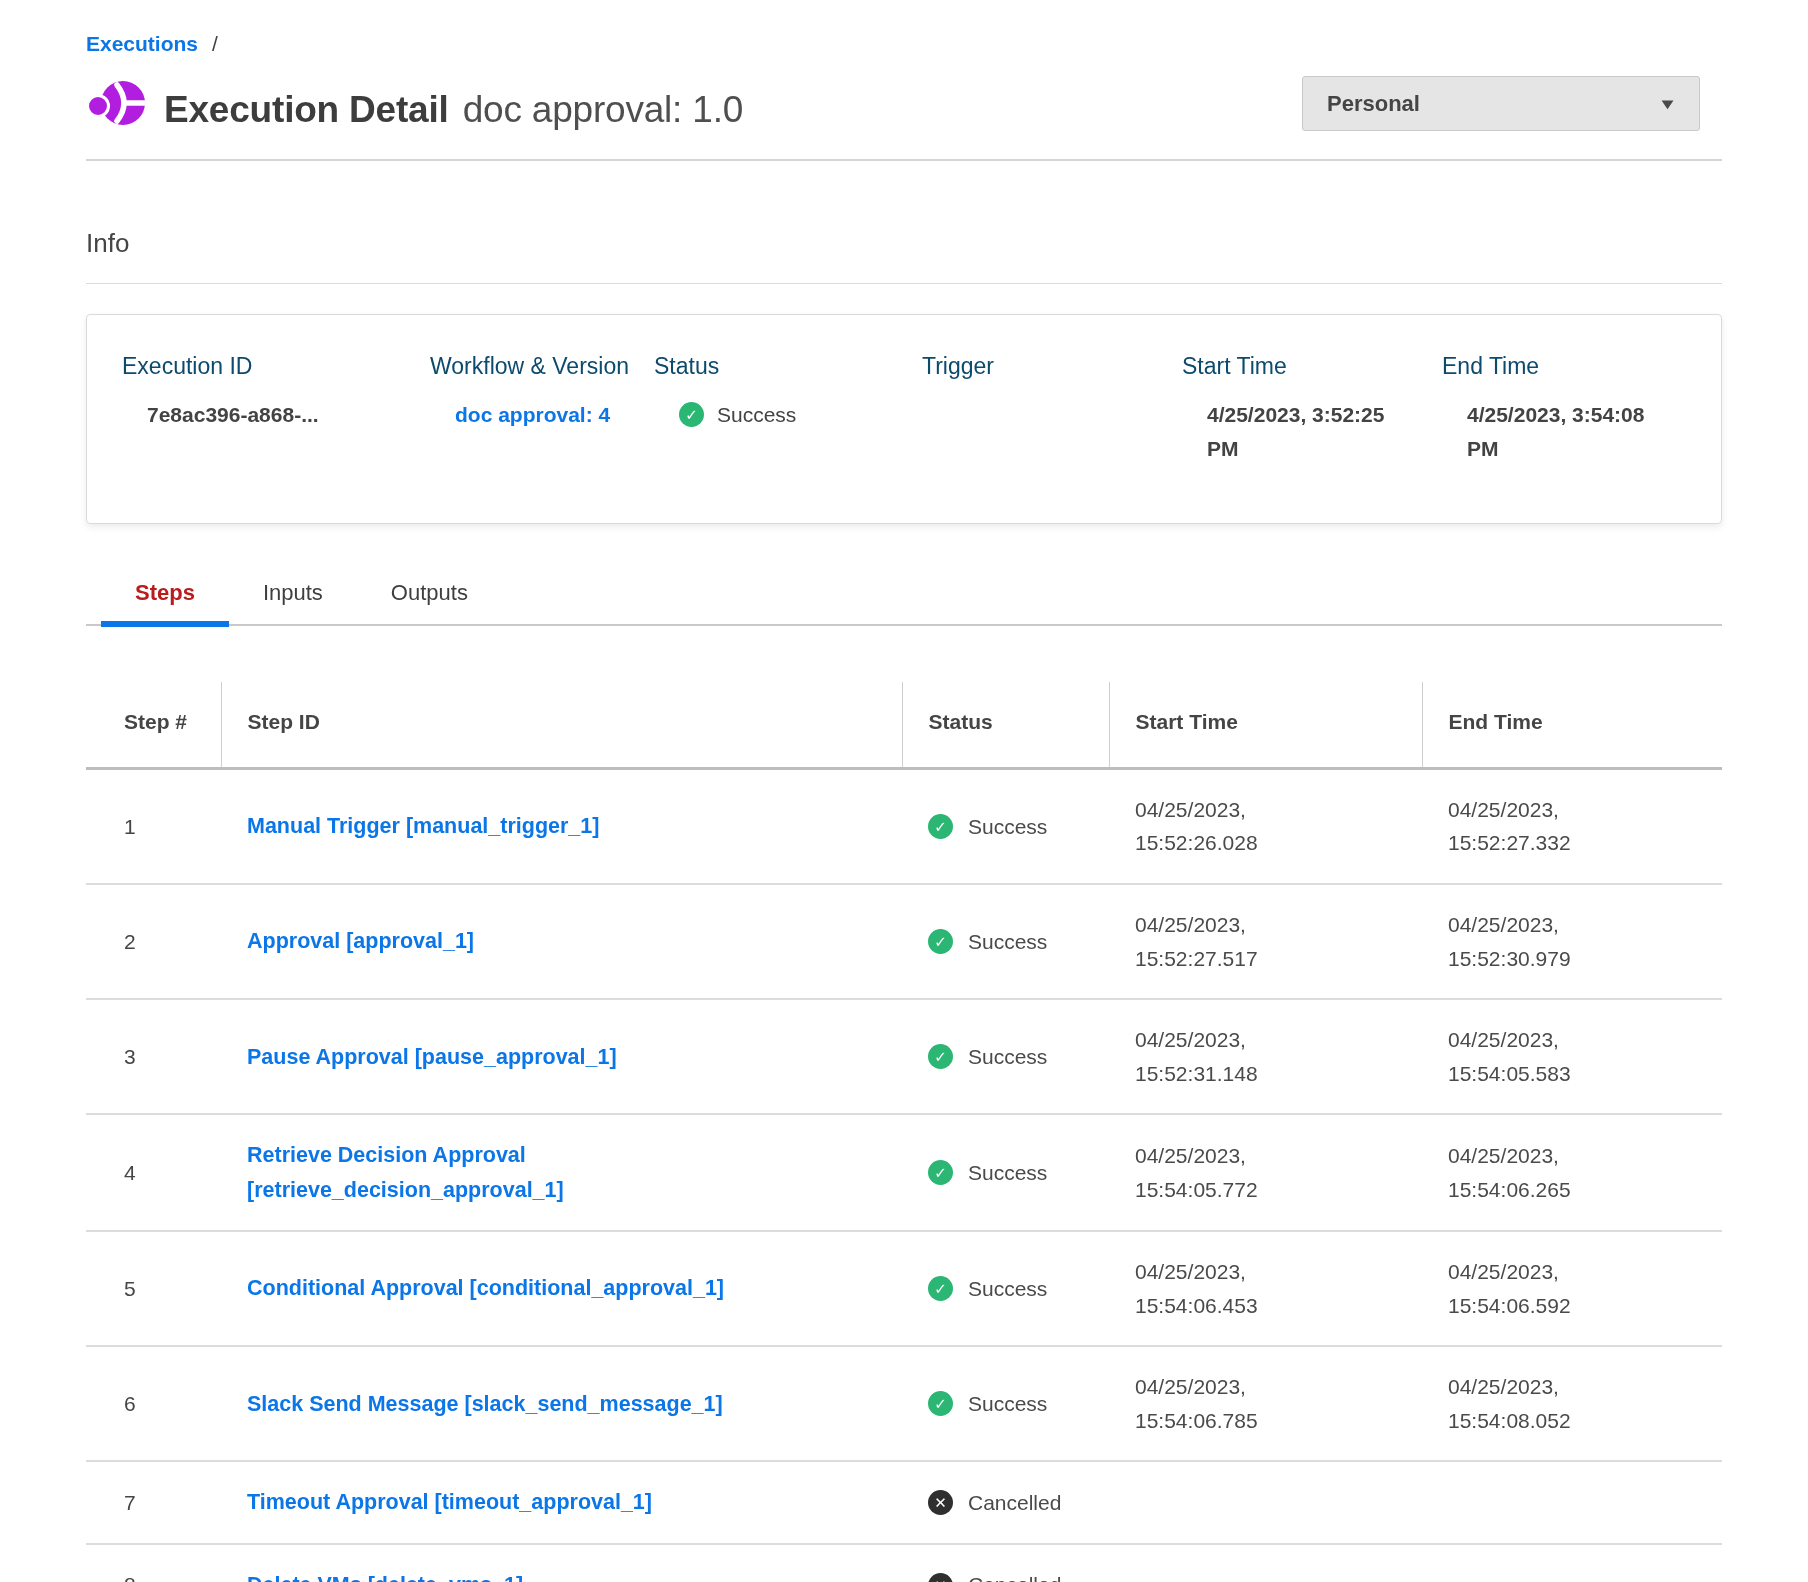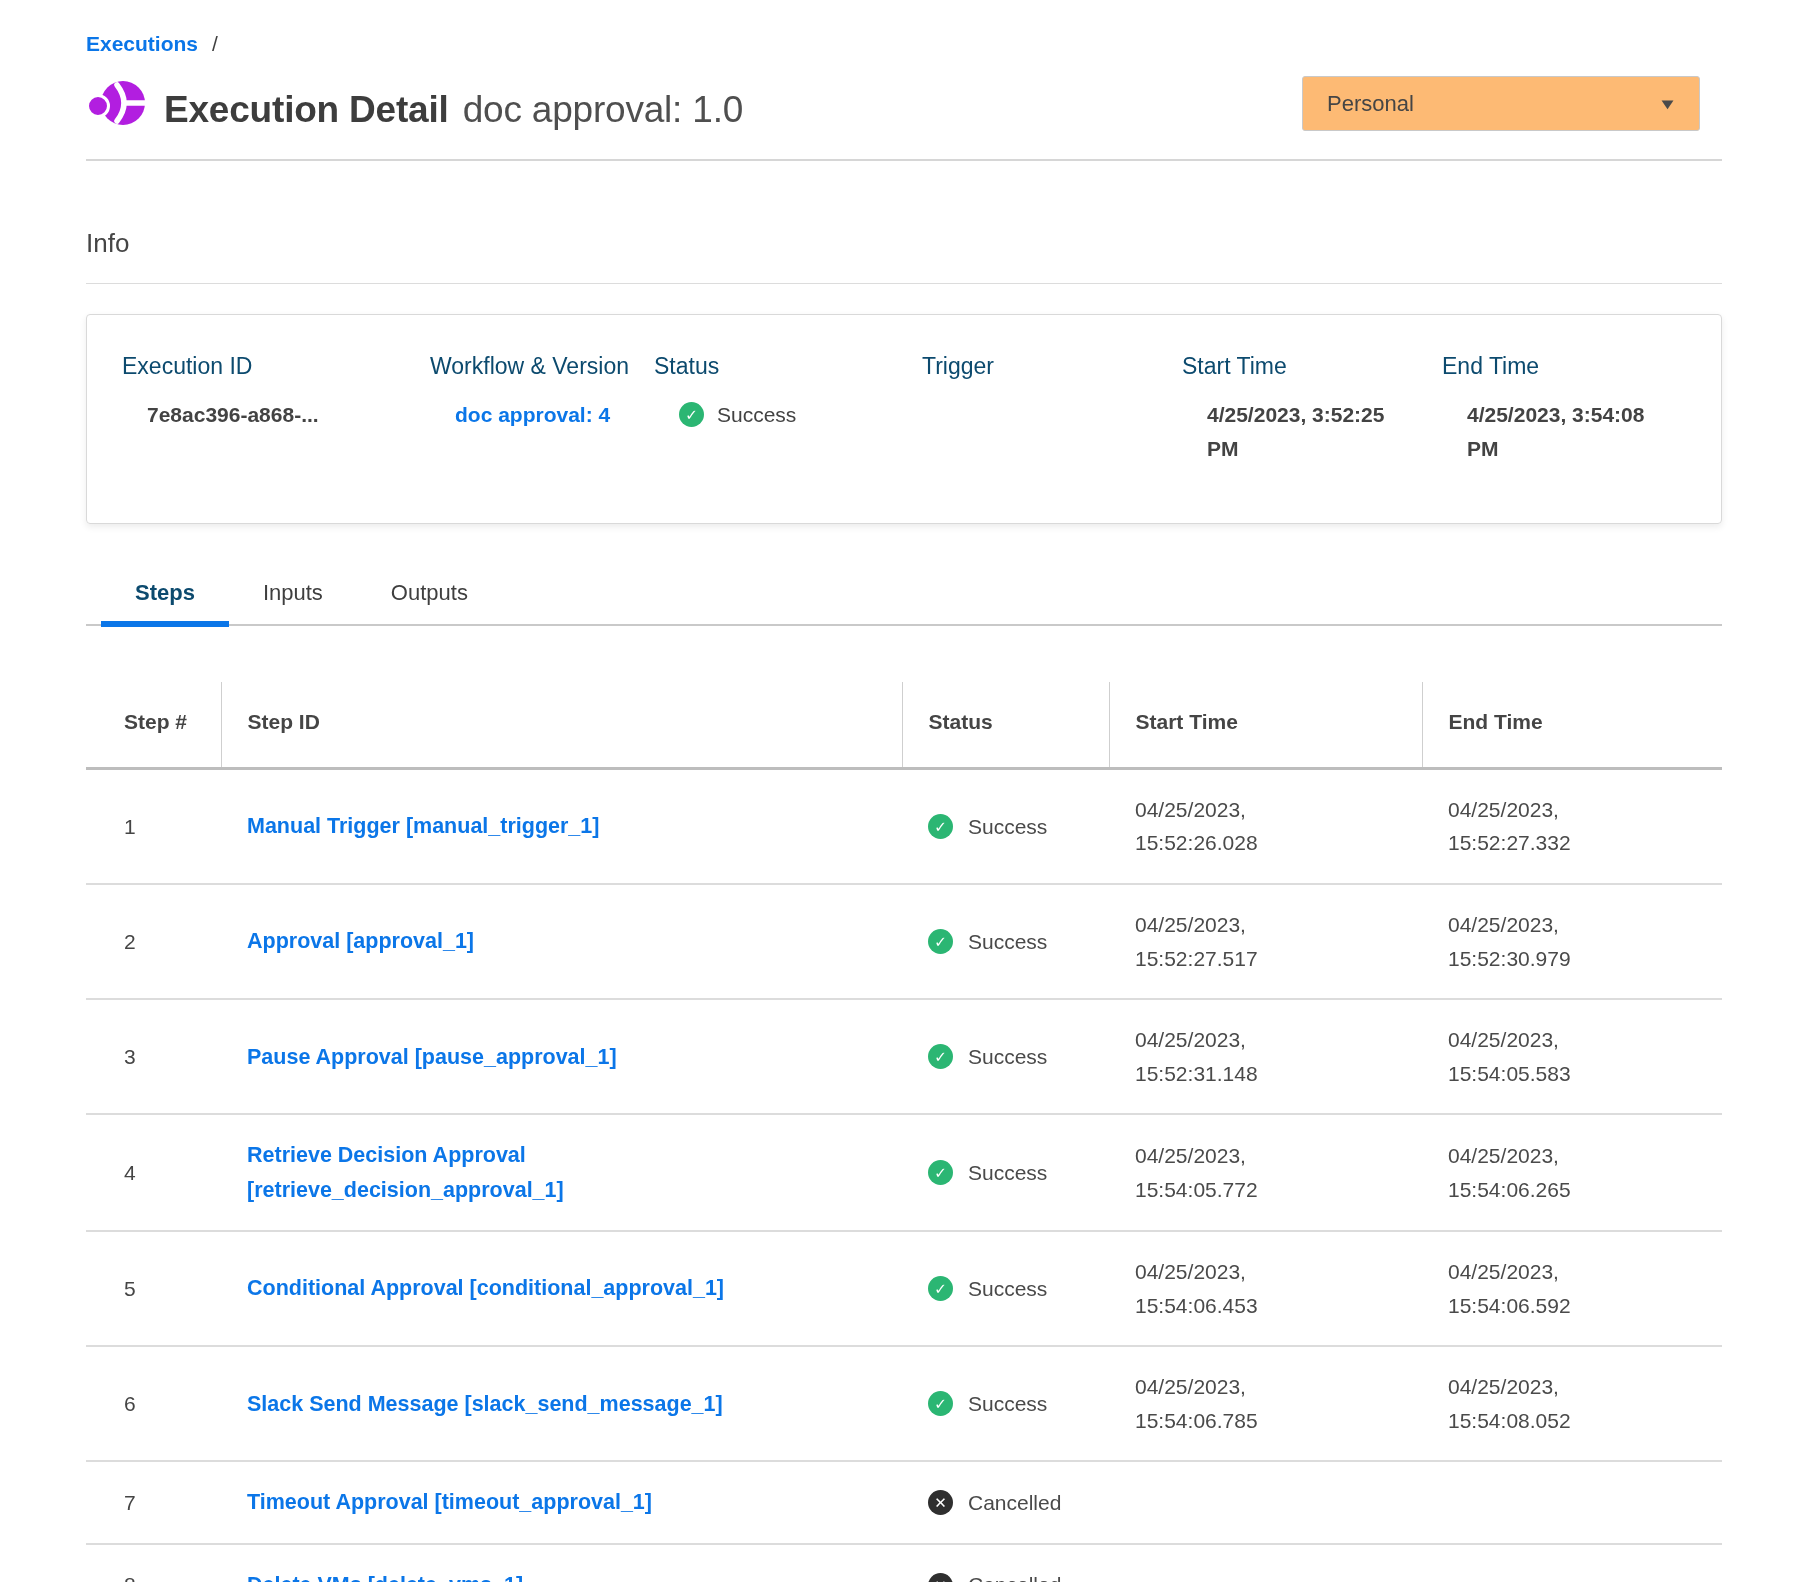--- a/index.html
+++ b/index.html
@@ -17,23 +17,23 @@
   .breadcrumb .sep { color: #3f3f3f; font-weight: 400; }
 
   
   .title-row { margin-top: 20px; display: flex; align-items: flex-end; }
   .brand-icon { width: 62px; height: 54px; flex: 0 0 auto; margin-right: 16px; display: inline-flex; }
   .page-title { font-size: 37px; font-weight: 700; color: #3d3d3d; letter-spacing: -0.2px; }
   .page-subtitle { font-size: 37px; font-weight: 400; color: #4f4f4f; margin-left: 14px; letter-spacing: -0.2px; }
   .spacer { flex: 1; }
   .workspace-select {
     margin-right: 22px; width: 398px; height: 55px;
-    border: 1px solid #c9c9c9; border-radius: 3px; background: #fdba74;
+    border: 1px solid #c9c9c9; border-radius: 3px; background: #e5e5e5;
     display: flex; align-items: center; justify-content: space-between;
-    padding: 0 24px; font-size: 22px; color: #454545; cursor: pointer;
+    padding: 0 24px; font-size: 22px; color: #454545; cursor: pointer; font-weight: bold;
   }
   .workspace-select .caret { font-size: 15px; color: #4a4a4a; transform: scaleX(1.35); }
 
   .title-divider { margin-top: 28px; border: none; border-top: 2px solid #d6d6d6; }
 
   
   .info-heading { margin-top: 67px; font-size: 26px; font-weight: 500; color: #454545; }
   .info-divider { margin-top: 24px; border: none; border-top: 1px solid #dcdcdc; }
 
   .info-card {
@@ -54,21 +54,21 @@
     width: 25px; height: 25px; border-radius: 50%; flex: 0 0 auto;
     display: inline-flex; align-items: center; justify-content: center;
     color: #fff; font-size: 15px; font-weight: 700; line-height: 1;
   }
   .icon-success { background: #2bb673; }
   .icon-cancelled { background: #2f2f2f; }
 
   
   .tabs { margin-top: 44px; padding-left: 15px; display: flex; border-bottom: 2px solid #c9c9c9; }
   .tab { padding: 12px 34px 18px; font-size: 22px; color: #3f3f3f; position: relative; cursor: pointer; }
-  .tab.active { color: #0c4a6e; font-weight: 600; }
+  .tab.active { color: #b91c1c; font-weight: 600; }
   .tab.active::after {
     content: ""; position: absolute; left: 0; right: 0; bottom: -3px; height: 6px;
     background: #0b76e8;
   }
 
   
   table.steps { margin-top: 56px; width: 100%; border-collapse: collapse; table-layout: fixed; }
   col.c-step { width: 135px; } col.c-id { width: 681px; } col.c-status { width: 207px; }
   col.c-start { width: 313px; } col.c-end { width: 300px; }
 

